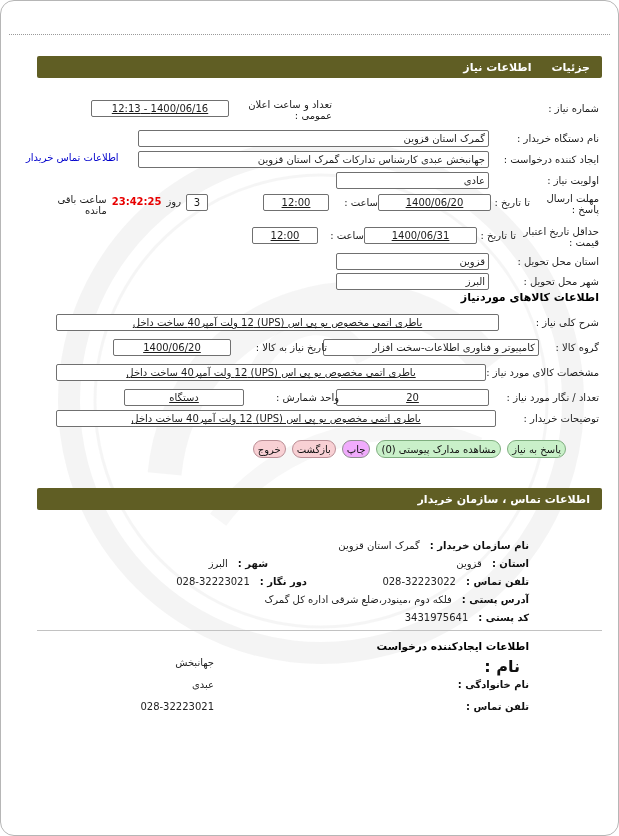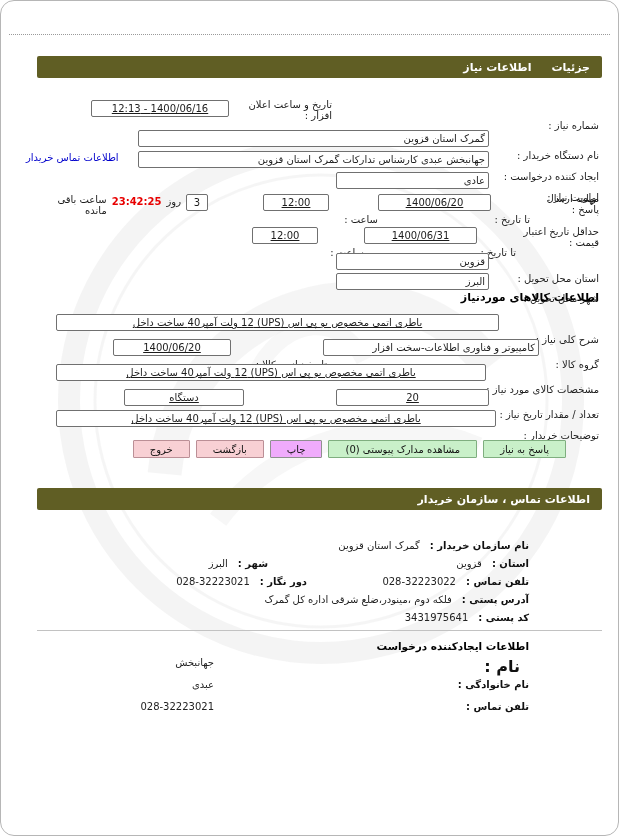--- a/index.html
+++ b/index.html
@@ -12,38 +12,38 @@
   .top-dotted{position:absolute;top:33px;left:8px;right:8px;border-top:1px dotted #9a9a9a;z-index:2;}
   .watermark{position:absolute;left:40px;top:120px;opacity:.16;z-index:0;pointer-events:none;}
   .bar{
     position:absolute;left:36px;width:565px;height:22px;background:#605e24;
     color:#fff;display:flex;align-items:center;direction:rtl;gap:20px;
     padding:0 12px;box-sizing:border-box;font-size:11px;font-weight:bold;
     border-radius:2px;z-index:2;
   }
   .bar-tab{cursor:pointer;white-space:nowrap;}
   .row{position:absolute;left:0;width:100%;height:18px;z-index:2;}
-  .lbl{position:absolute;top:17px;font-size:10px;line-height:17px;white-space:nowrap;color:#1c1c1c;text-align:right;}
+  .lbl{position:absolute;top:0;font-size:10px;line-height:17px;white-space:nowrap;color:#1c1c1c;text-align:right;}
   .wrap{white-space:normal;line-height:11px;top:-1px;text-align:right;}
   .inp{
     position:absolute;top:0;height:15px;border:1px solid #707070;background:#fff;
     border-radius:2px;font-size:10px;line-height:15px;padding:0 3px;
     overflow:hidden;white-space:nowrap;box-sizing:content-box;
   }
   .tc{text-align:center;text-decoration:underline;}
   .link{position:absolute;top:1px;font-size:10px;color:#0000cc;cursor:pointer;white-space:nowrap;}
   .remaining{position:absolute;top:0;display:flex;gap:5px;align-items:flex-start;direction:rtl;font-size:10px;line-height:15px;}
   .daysbox{width:20px;height:15px;border:1px solid #707070;background:#fff;border-radius:2px;text-align:center;line-height:15px;font-size:10px;}
   .red{color:#e80000;font-weight:bold;}
   .rem-label{width:54px;line-height:11px;}
   .sec-title{position:absolute;top:0;font-size:11px;font-weight:bold;color:#000;white-space:nowrap;}
   .btns{position:absolute;top:0;display:flex;gap:6px;direction:rtl;}
   .btn{
-    height:18px;border-radius:1px;font-size:10px;font-family:inherit;
-    padding:0 16px;border:1px solid #8a8a8a;cursor:pointer;color:#111;
+    height:18px;border-radius:9px;font-size:10px;font-family:inherit;
+    padding:0 4px;border:1px solid #8a8a8a;cursor:pointer;color:#111;
     line-height:15px;white-space:nowrap;
   }
   .btn.green{background:#c9f0c9;border-color:#7fae7f;}
   .btn.pink{background:#f8d0d4;border-color:#bb8f96;}
   .btn.white{background:#f0abfc;border-color:#909090;}
   .pair{position:absolute;top:0;display:flex;gap:10px;direction:rtl;font-size:10px;line-height:14px;white-space:nowrap;}
   .clbl{font-weight:bold;color:#111;}
   .cval{color:#222;}
   .divider{position:absolute;left:36px;width:565px;border-top:1px solid #c2c2c2;z-index:2;}
   .abs{position:absolute;top:0;}
@@ -65,21 +65,21 @@
     </g>
   </svg>
 
   <div class="bar" style="top:55px">
     <span class="bar-tab">جزئیات</span>
     <span class="bar-tab">اطلاعات نیاز</span>
   </div>
 
   <div class="row" style="top:99px">
     <span class="lbl" style="right:19px">شماره نیاز :</span>
-    <span class="lbl wrap" style="right:286px;width:102px">تاریخ و ساعت اعلان افزار :</span>
+    <span class="lbl wrap" style="right:286px;width:102px">تعداد و ساعت اعلان عمومی :</span>
     <div class="inp tc" style="right:389px;width:130px">1400/06/16 - 12:13</div>
   </div>
 
   <div class="row" style="top:129px">
     <span class="lbl" style="right:19px">نام دستگاه خریدار :</span>
     <div class="inp" style="right:129px;width:343px">گمرک استان قزوین</div>
   </div>
 
   <div class="row" style="top:150px">
     <span class="lbl" style="right:19px">ایجاد کننده درخواست :</span>
@@ -139,21 +139,21 @@
     <span class="lbl" style="right:291px">تاریخ نیاز به کالا :</span>
     <div class="inp tc" style="right:387px;width:110px">1400/06/20</div>
   </div>
 
   <div class="row" style="top:363px">
     <span class="lbl" style="right:19px">مشخصات کالای مورد نیاز :</span>
     <div class="inp tc" style="right:132px;width:422px">باطری اتمی مخصوص یو پی اس (UPS) 12 ولت آمپر40 ساخت داخل</div>
   </div>
 
   <div class="row" style="top:388px">
-    <span class="lbl" style="right:19px">تعداد / مقدار تاریخ نیاز :</span>
+    <span class="lbl" style="right:19px">تعداد / نگار مورد نیاز :</span>
     <div class="inp tc" style="right:129px;width:145px">20</div>
     <span class="lbl" style="right:279px">واحد شمارش :</span>
     <div class="inp tc" style="right:374px;width:112px">دستگاه</div>
   </div>
 
   <div class="row" style="top:409px">
     <span class="lbl" style="right:19px">توضیحات خریدار :</span>
     <div class="inp tc" style="right:122px;width:432px">باطری اتمی مخصوص یو پی اس (UPS) 12 ولت آمپر40 ساخت داخل</div>
   </div>
 

